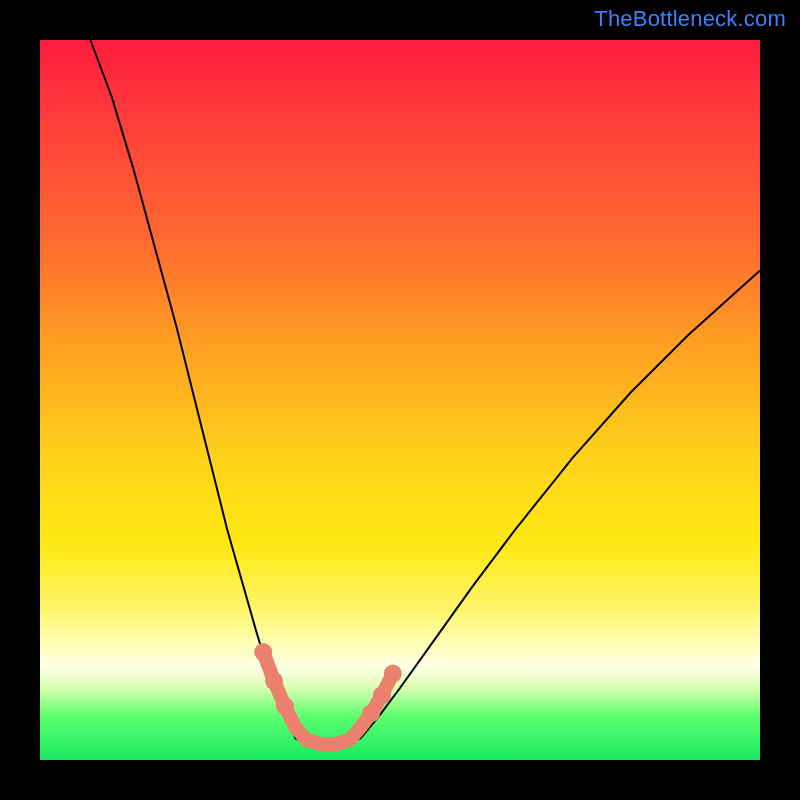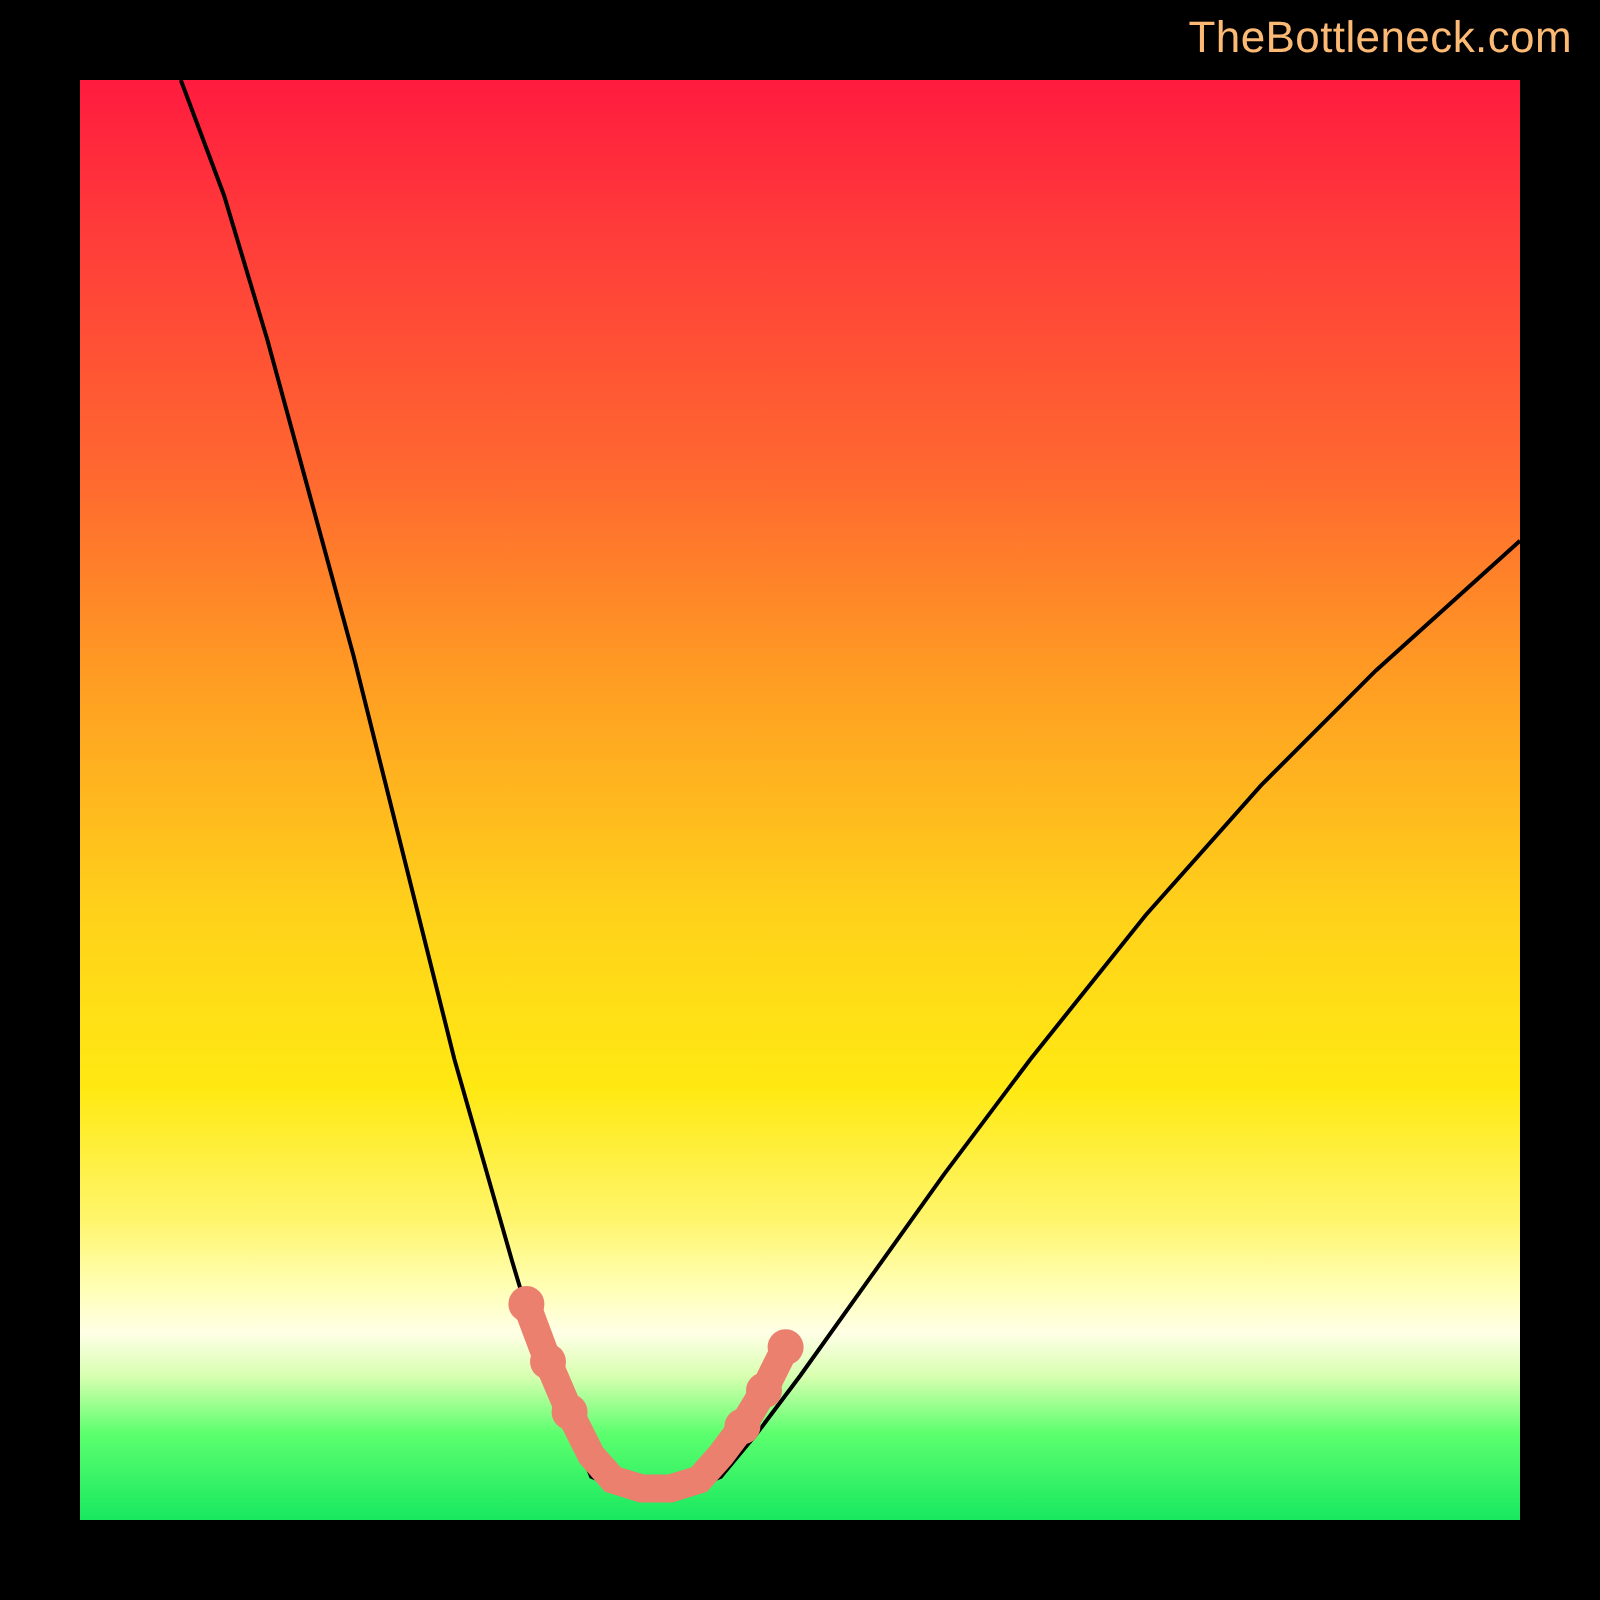--- a/index.html
+++ b/index.html
@@ -39,21 +39,21 @@
       #ffffe6 87%,
       #d8ffb0 90%,
       #5cff6e 94%,
       #18e860 100%
     );
   }
   .watermark {
     position: absolute;
     top: 6px;
     right: 14px;
-    color: #fdba74;
+    color: #3b82f6;
     font-size: 22px;
     letter-spacing: 0.2px;
     user-select: none;
   }
   svg.curve {
     position: absolute;
     left: 0;
     top: 0;
     width: 720px;
     height: 720px;

